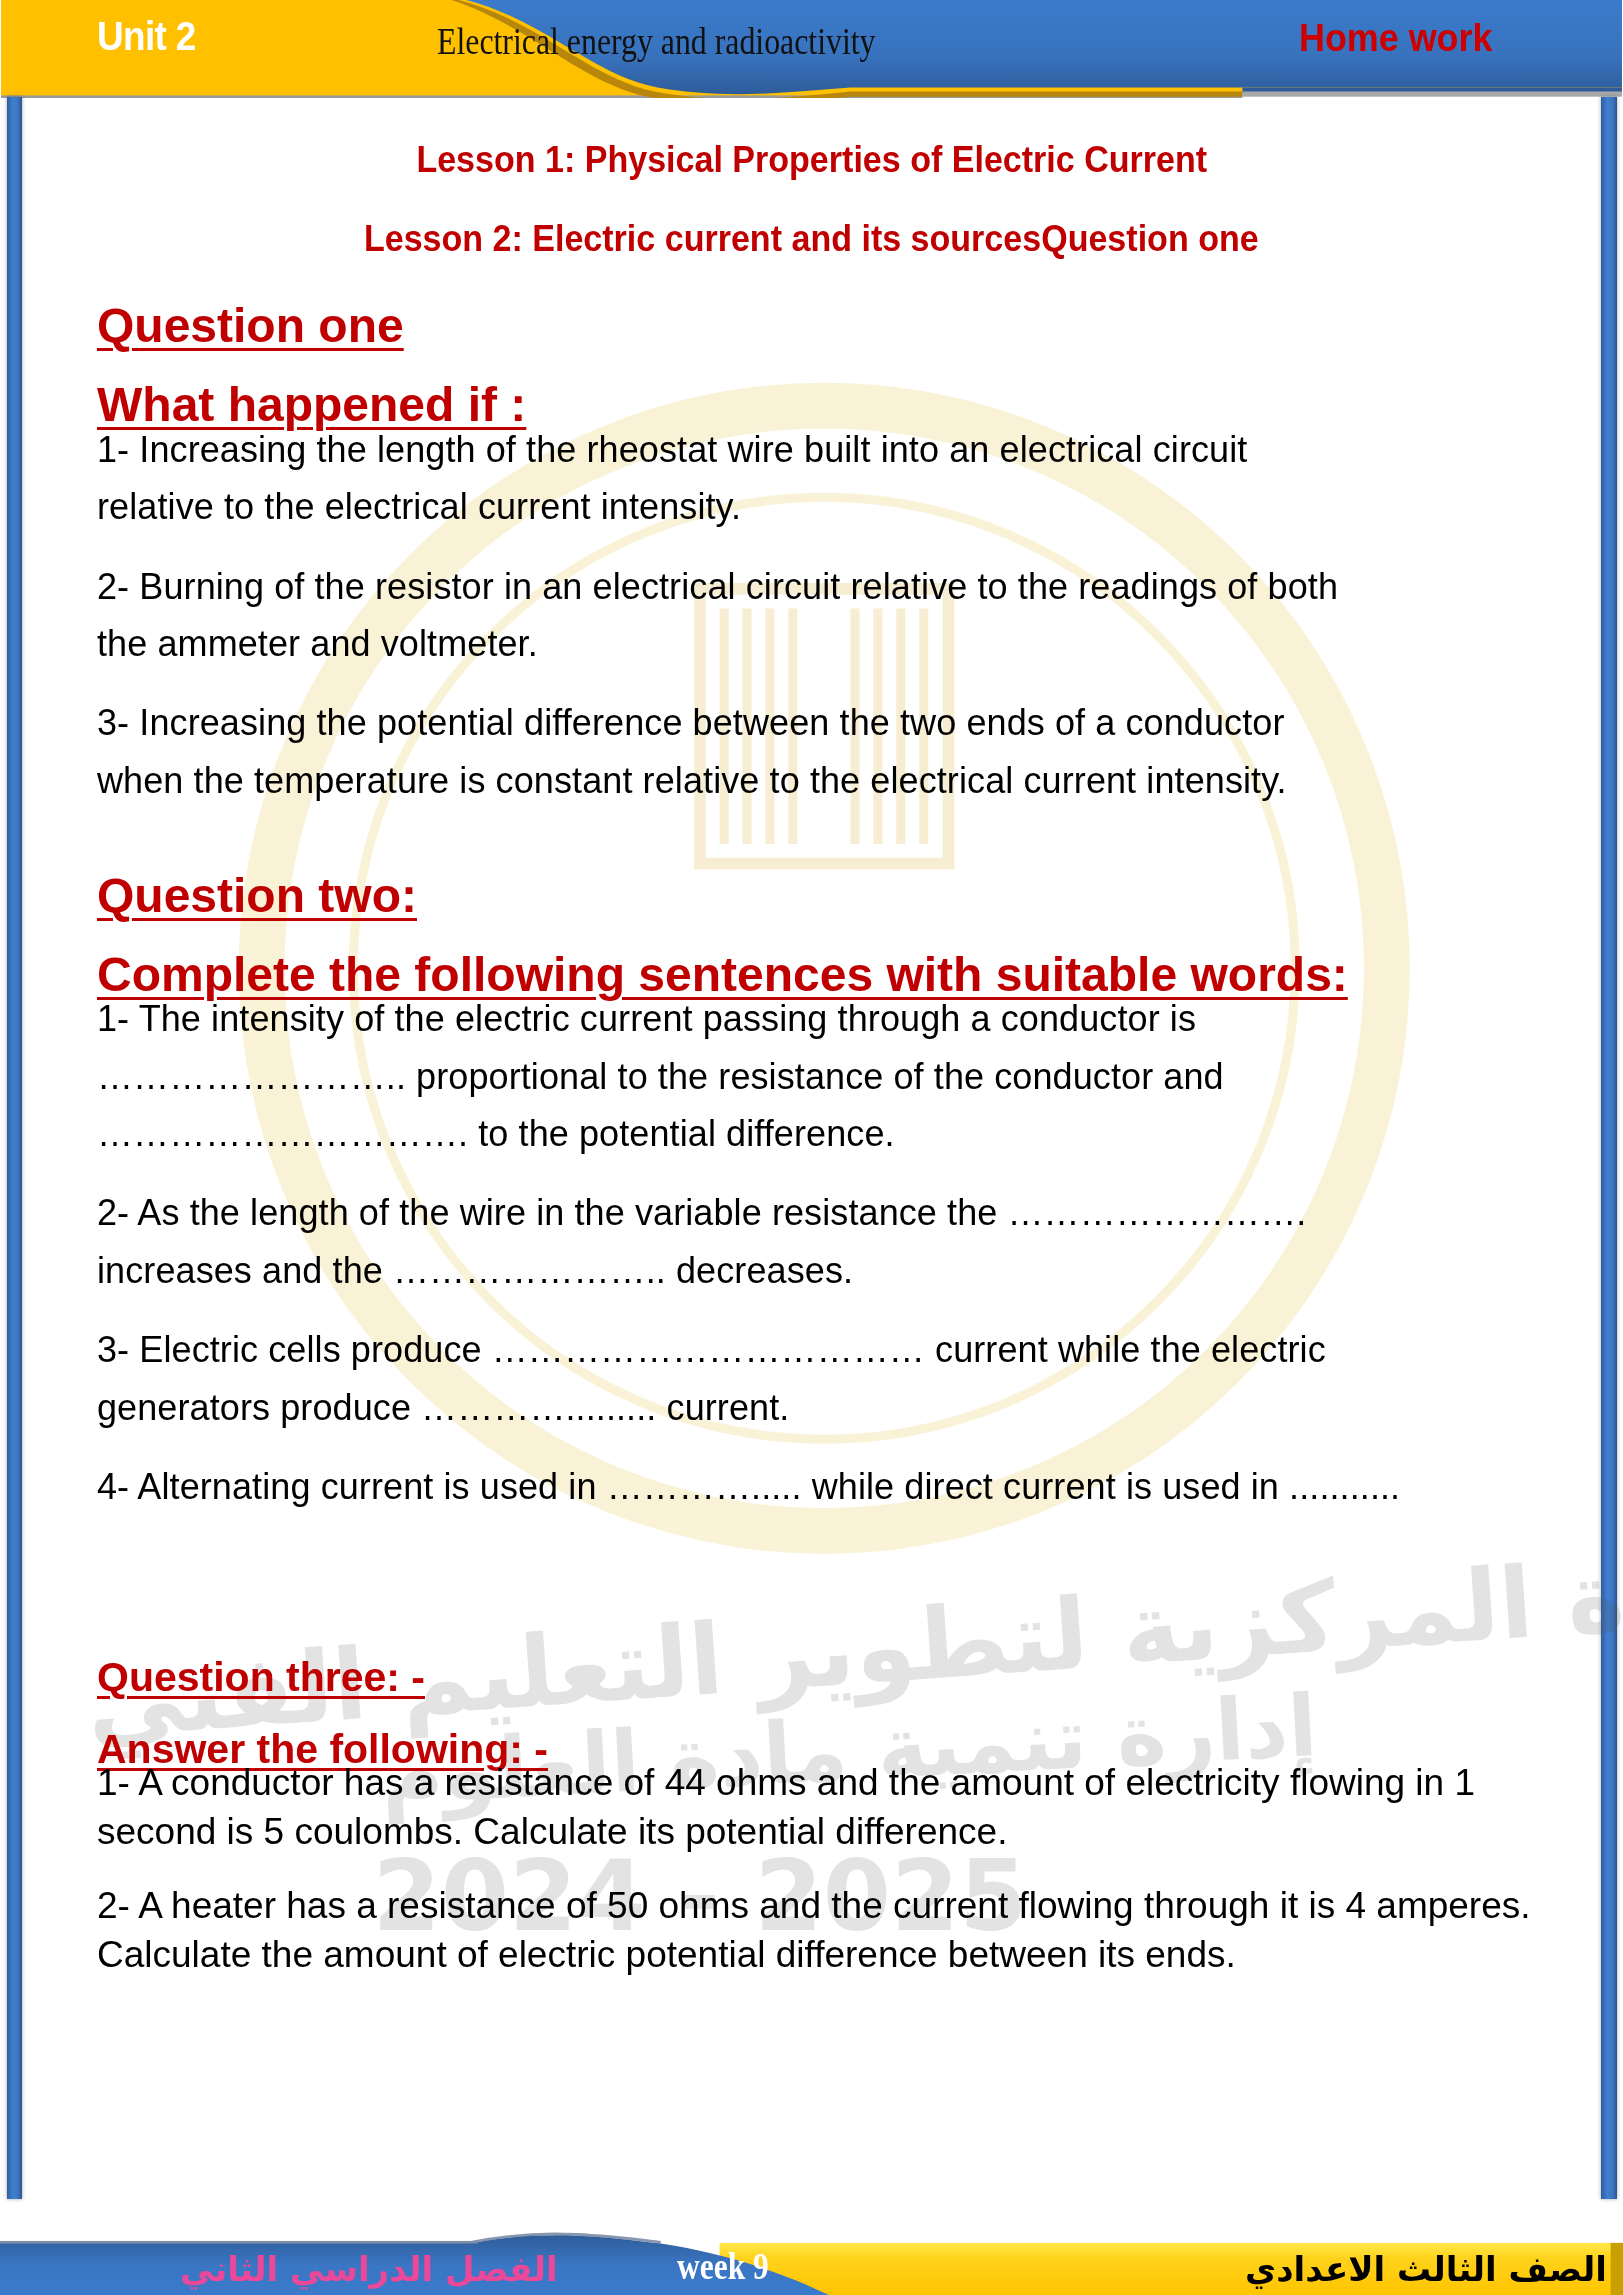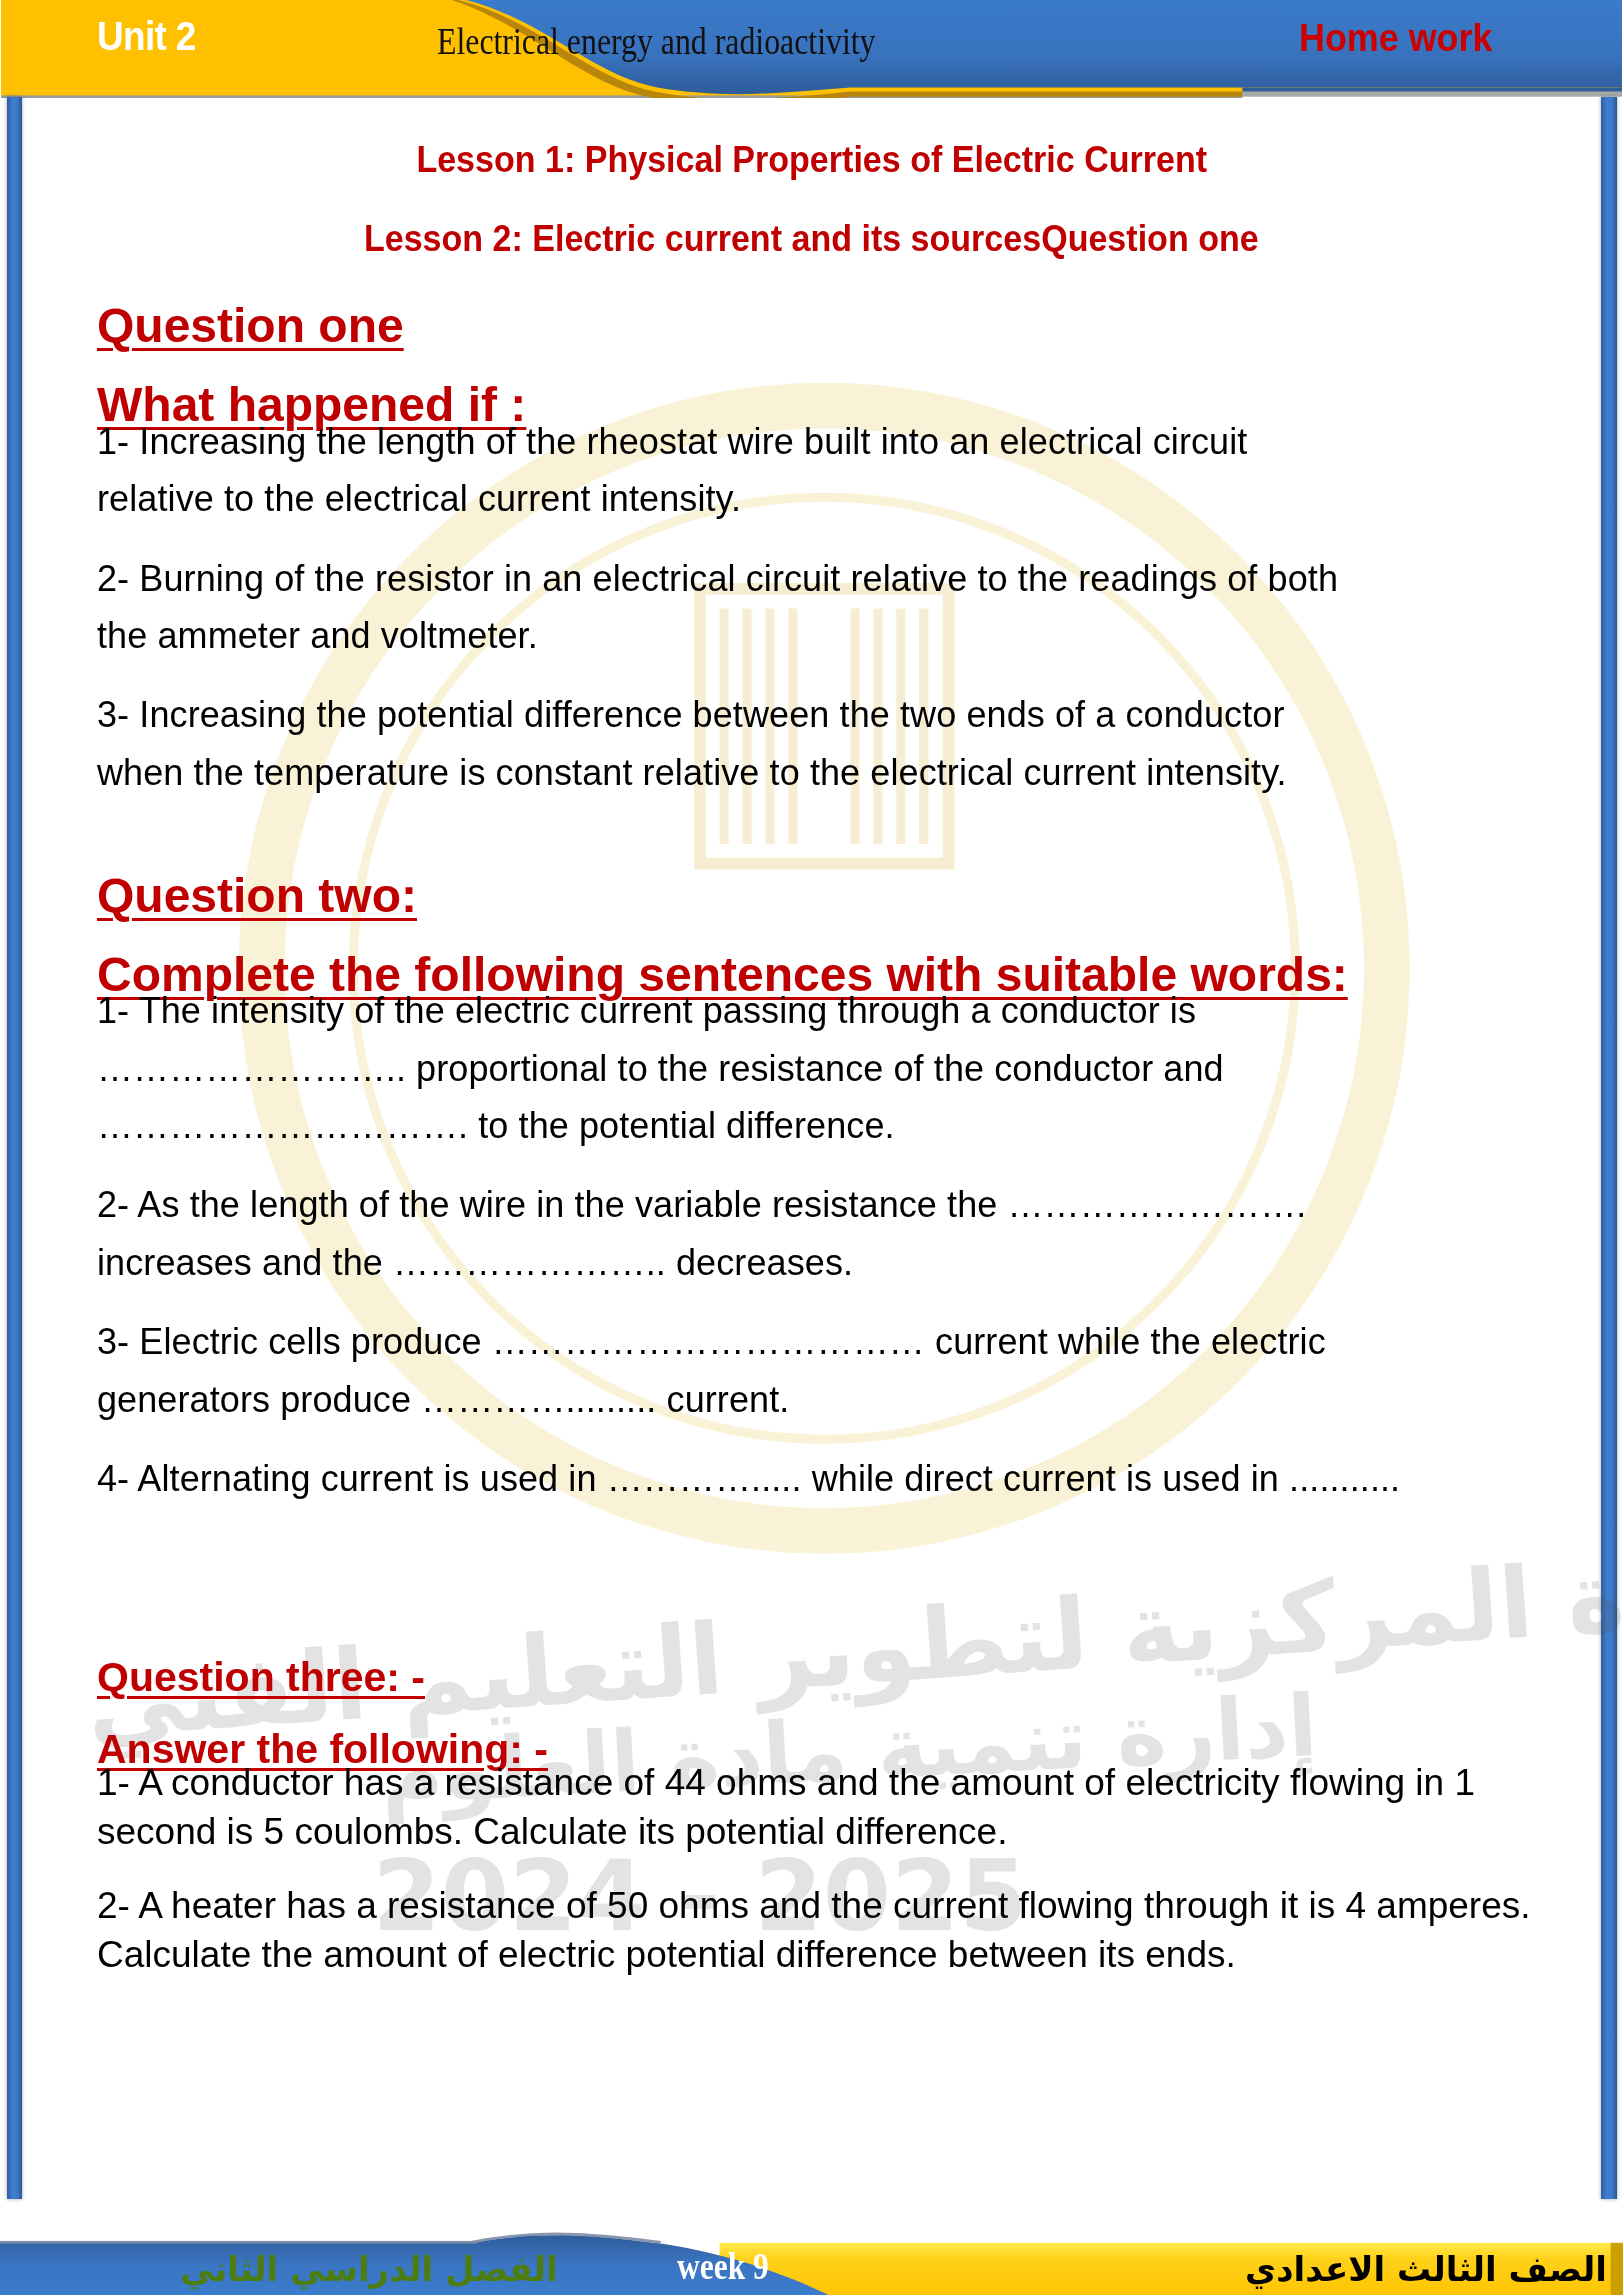--- a/index.html
+++ b/index.html
@@ -37,29 +37,29 @@
   
   .content { position: absolute; left: 0; top: 0; width: 1623px; }
   .line { position: absolute; white-space: nowrap; color: #000000; }
   .h-red {
     color: #c00000; font-weight: bold; text-decoration: underline;
     text-decoration-thickness: 3.3px; text-underline-offset: 5.9px; margin-top: 36px;
   }
   .lesson { font-size: 37px; left: 0; width: 1623px; text-align: center; }
   .lesson span { display: inline-block; transform: scaleX(0.92); }
   .qhead { font-size: 48px; left: 97px; }
-  .body-text { font-size: 36px; left: 97px; letter-spacing: 0.1px; }
+  .body-text { font-size: 36px; left: 97px; letter-spacing: 0.1px; margin-top: 8px; }
   .qhead-sm { font-size: 41px; left: 97px; text-decoration-thickness: 2.6px; text-underline-offset: 4.6px; }
   .body-sm { font-size: 37px; left: 97px; }
   
   .footer { position: absolute; left: 0; top: 2212px; width: 1623px; height: 84px; }
   .footer svg { position: absolute; left: 0; top: 0; }
   .ftr-sem {
     position: absolute; left: 180px; top: 37px; font-size: 34px; font-weight: bold;
-    color: #4d7c0f; direction: rtl; font-family: "DejaVu Sans", sans-serif;
+    color: #ec4899; direction: rtl; font-family: "DejaVu Sans", sans-serif;
   }
   .ftr-week {
     position: absolute; left: 677px; top: 33px; font-size: 37px; font-weight: bold;
     color: #ffffff; font-family: "Liberation Serif", "DejaVu Serif", serif;
     transform: scaleX(0.85); transform-origin: left;
   }
   .ftr-grade {
     position: absolute; left: 1237px; top: 37px; font-size: 34px; font-weight: bold;
     color: #000000; direction: rtl; font-family: "DejaVu Sans", sans-serif; margin-left: 8px;
   }

